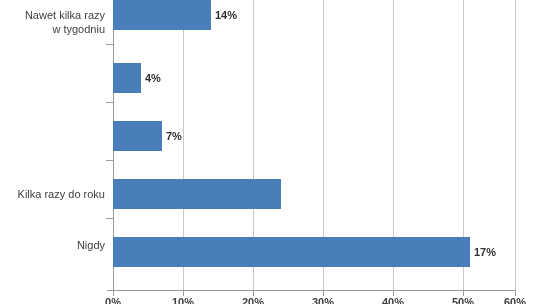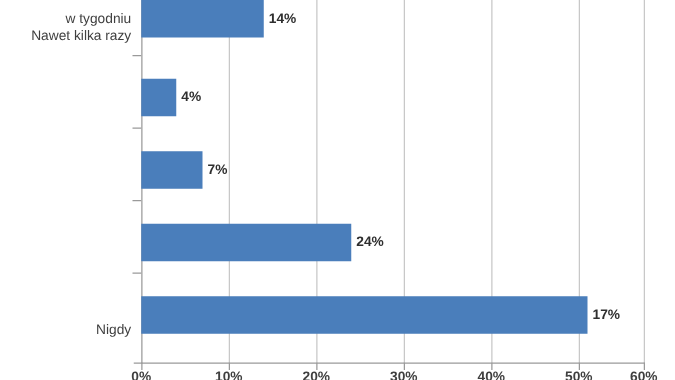--- a/index.html
+++ b/index.html
@@ -128,28 +128,30 @@
 
   <div class="bar" style="left:113px; top:0px; width:98px"></div>
   <div class="bar" style="left:113px; top:63px; width:28px"></div>
   <div class="bar" style="left:113px; top:121px; width:49px"></div>
   <div class="bar" style="left:113px; top:179px; width:168px"></div>
   <div class="bar" style="left:113px; top:237px; width:357px"></div>
 
   <div class="bar-value" style="left:215px; top:0px">14%</div>
   <div class="bar-value" style="left:145px; top:63px">4%</div>
   <div class="bar-value" style="left:166px; top:121px">7%</div>
-  <div class="bar-value" style="left:285px; top:179px">24%</div>
   <div class="bar-value" style="left:474px; top:237px">17%</div>
 
   <div class="cat-label" style="top:8px">
+    <div>Nawet kilka razy</div>
     <div>w tygodniu</div>
-    <div>Nawet kilka razy</div>
   </div>
-  <div class="cat-label" style="top:257px">
+  <div class="cat-label" style="top:187px">
+    <div>Kilka razy do roku</div>
+  </div>
+  <div class="cat-label" style="top:238px">
     <div>Nigdy</div>
   </div>
 
   <div class="x-label" style="left:93px; width:40px">0%</div>
   <div class="x-label" style="left:163px; width:40px">10%</div>
   <div class="x-label" style="left:233px; width:40px">20%</div>
   <div class="x-label" style="left:303px; width:40px">30%</div>
   <div class="x-label" style="left:373px; width:40px">40%</div>
   <div class="x-label" style="left:443px; width:40px">50%</div>
   <div class="x-label" style="left:495px; width:40px">60%</div>

